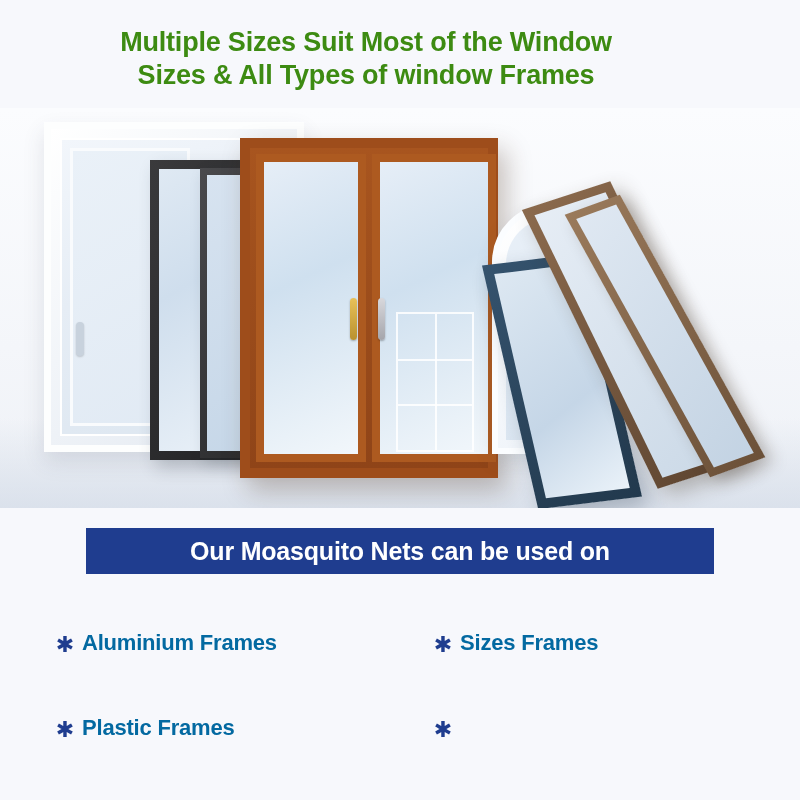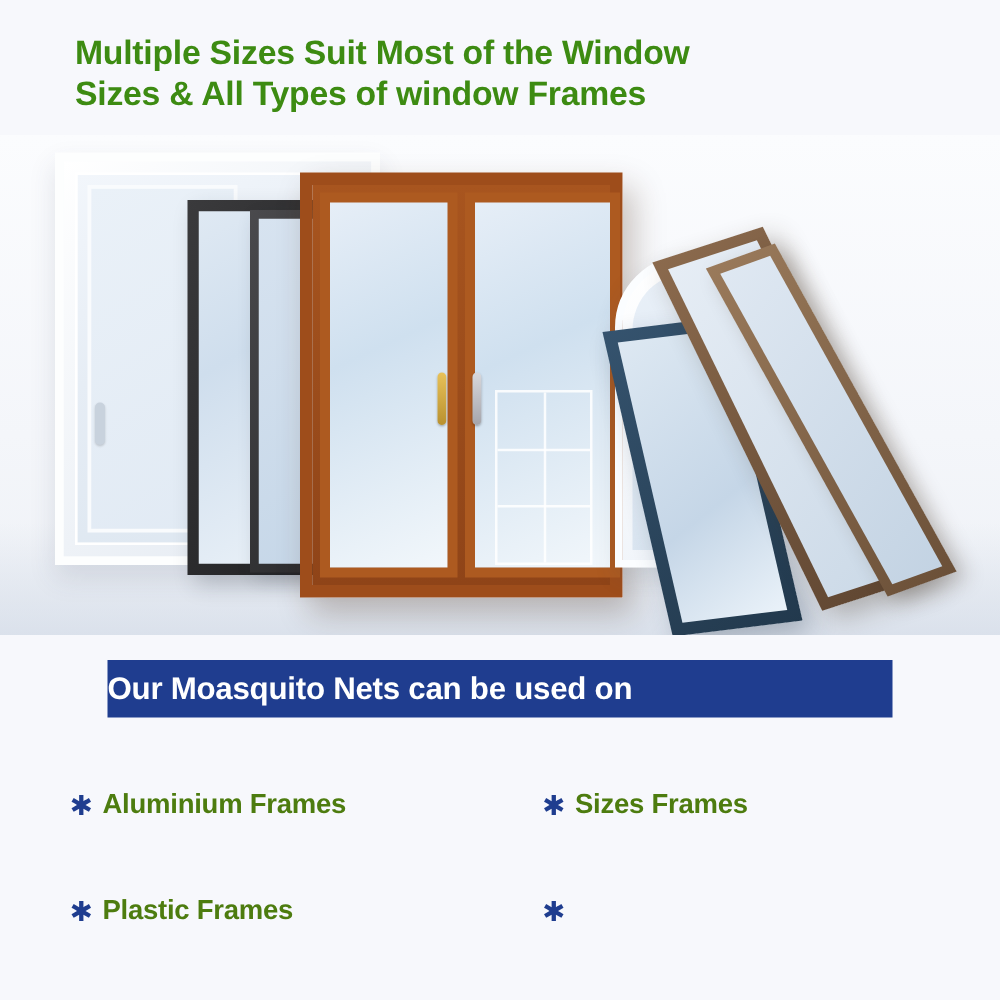--- a/index.html
+++ b/index.html
@@ -13,27 +13,27 @@
     position: relative;
     width: 800px; height: 800px;
     background: #f7f8fc;
     overflow: hidden;
   }
 
   
   .headline {
     position: absolute;
     top: 26px; left: 0; width: 732px;
-    text-align: left;
+    text-align: center;
     color: #3d8b12;
     font-weight: bold;
     font-size: 27px;
     line-height: 1.24;
     letter-spacing: -0.2px;
-    padding: 0 60px;
+    padding: 0 40px;
   }
   .headline .l2 { display: block; }
 
   
   .hero {
     position: absolute;
     top: 108px; left: 0; width: 800px; height: 400px;
     background: linear-gradient(180deg, #fbfcfe 0%, #f4f6fa 60%, #eef1f6 100%);
     overflow: hidden;
   }
@@ -173,21 +173,21 @@
   .tilt-brown2 .glass {
     position: absolute; inset: 8px;
     background: linear-gradient(150deg,#dfe8f2 0%, #c3d3e3 100%);
   }
 
   
   .banner {
     position: absolute;
     left: 86px; top: 528px; width: 628px; height: 46px;
     background: #1f3d8f;
-    display: flex; align-items: center; justify-content: flex-start;
+    display: flex; align-items: center; justify-content: center;
   }
   .banner-text {
     color: #ffffff;
     font-size: 25px;
     font-weight: bold;
     letter-spacing: -0.2px;
   }
 
   
   .features {
@@ -203,21 +203,21 @@
   }
   .bullet {
     color: #1f3d8f;
     font-size: 22px;
     width: 34px;
     text-align: center;
     line-height: 1;
     padding-top: 4px;
   }
   .feature-label {
-    color: #4d7c0f;
+    color: #0369a1;
     font-size: 22px;
     font-weight: bold;
     letter-spacing: -0.2px;
   }
   .feat-1 { padding-left: 8px; }
   .feat-2 { padding-left: 16px; }
   .feat-3 { padding-left: 8px; }
   .feat-4 { padding-left: 16px; }
 </style>
 </head>

